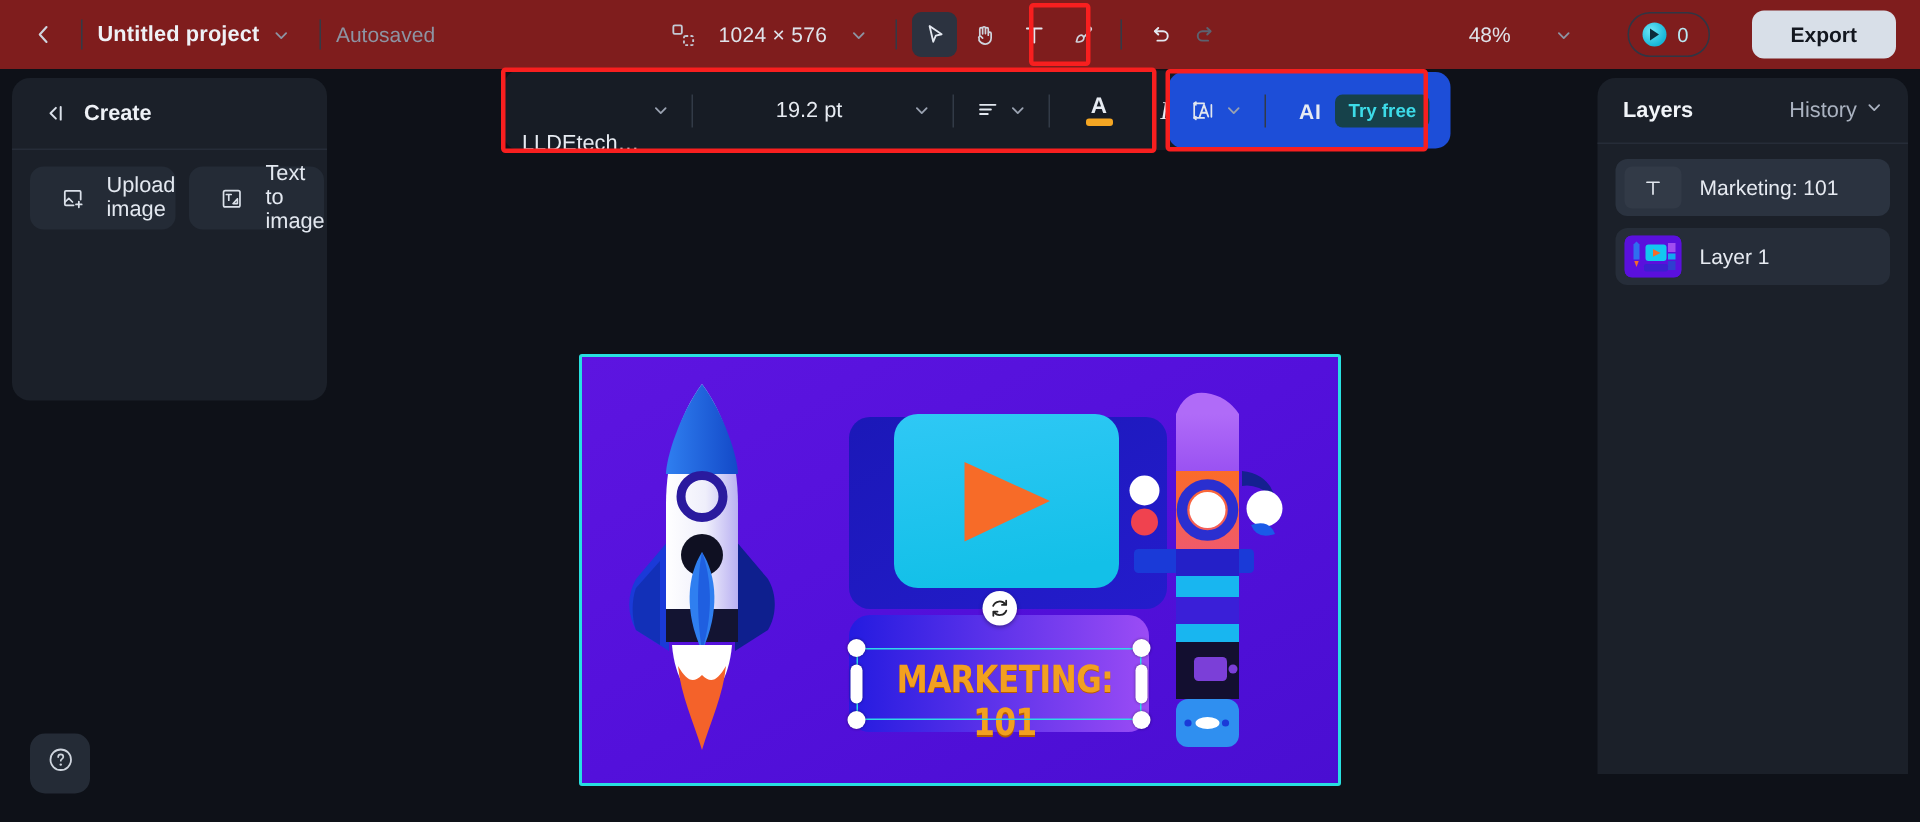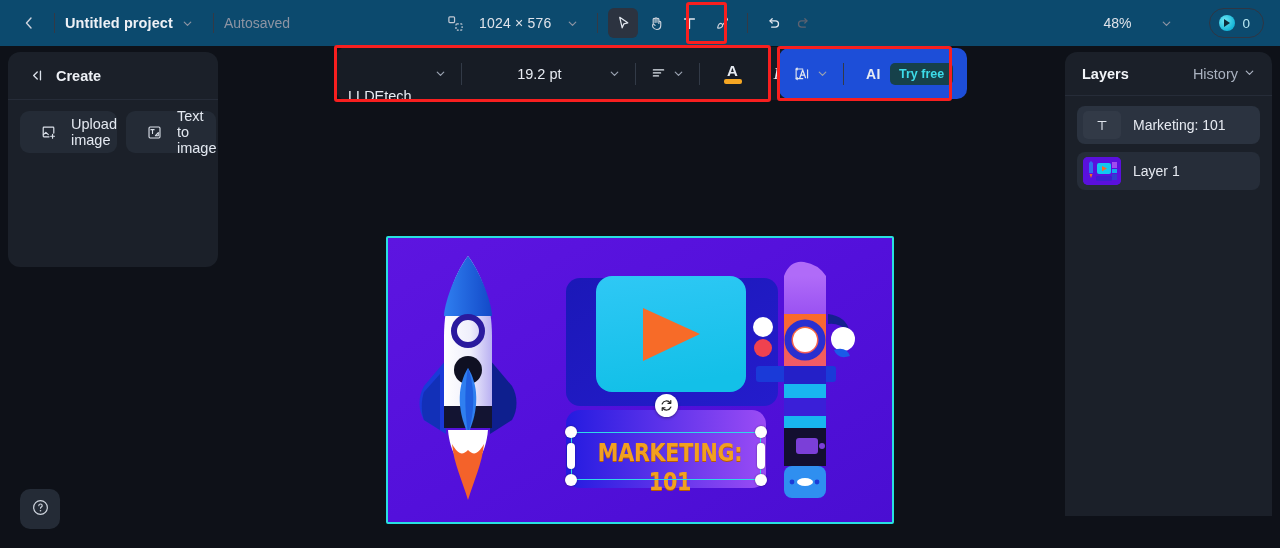--- a/index.html
+++ b/index.html
@@ -7,21 +7,21 @@
     width: 1280px; height: 548px;
     background: #0e1118;
     font-family: "Liberation Sans", sans-serif;
     overflow: hidden;
   }
   .app { position: relative; width: 1280px; height: 548px; background: #0e1118; }
 
   
   .topbar {
     position: absolute; top: 0; left: 0; width: 1280px; height: 46px;
-    background: #0c4a6e;
+    background: #7f1d1d;
     display: flex; align-items: center; text-align: right;
   }
   .tb-left { display: flex; align-items: center; padding-left: 14px; gap: 0; }
   .icon-btn {
     width: 30px; height: 30px; display: flex; align-items: center; justify-content: center;
     border-radius: 6px; color: #cfd4de;
   }
   .icon-btn.active { background: #2c3340; }
   .vsep { width: 1px; height: 20px; background: #333a46; margin: 0 10px; }
   .proj-name { color: #eef1f6; font-size: 14.5px; font-weight: 600; letter-spacing: .1px; }
@@ -250,20 +250,21 @@
       <span class="zoom-val">48%</span>
       <div class="icon-btn" style="margin-left:-8px">
         <svg width="13" height="13" viewBox="0 0 14 14" fill="none">
             <path d="M3.5 5.5L7 9L10.5 5.5" stroke="#8d94a3" stroke-width="1.3" stroke-linecap="round" stroke-linejoin="round"></path>
           </svg>
       </div>
       <div class="credits">
         <span class="credit-dot"></span>
         <span class="credit-num">0</span>
       </div>
+      <div class="export-btn">Export</div>
     </div>
   </div>
 
   <div class="left-panel">
     <div class="lp-head">
       <span class="lp-ico">
         <svg width="17" height="17" viewBox="0 0 18 18" fill="none">
             <path d="M9.8 5.2L6 9l3.8 3.8M13.2 4.5v9" stroke="#dbe1ea" stroke-width="1.4" stroke-linecap="round" stroke-linejoin="round"></path>
           </svg>
       </span>

